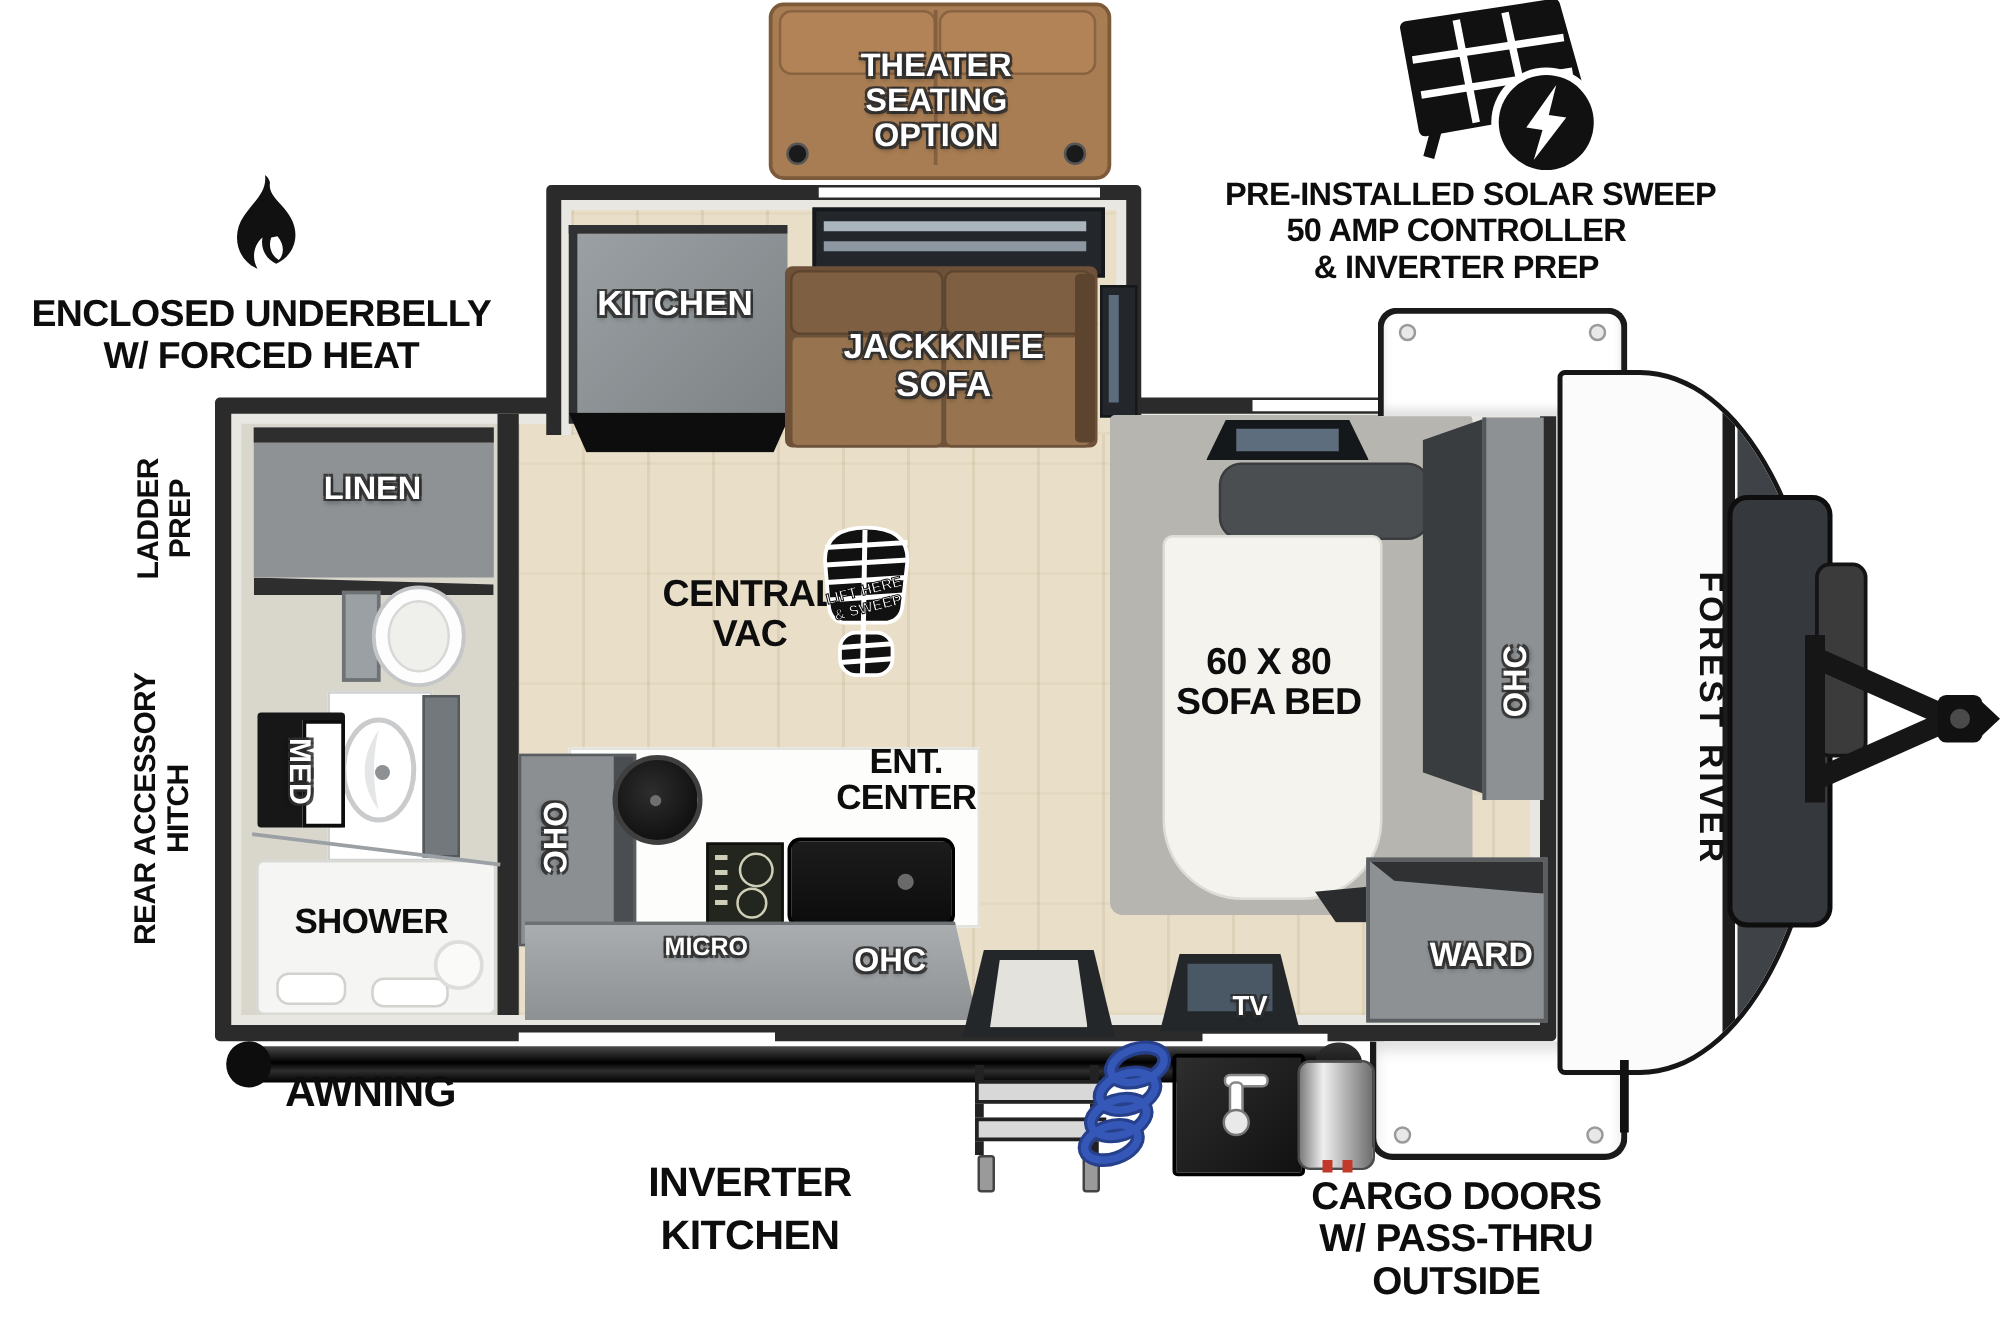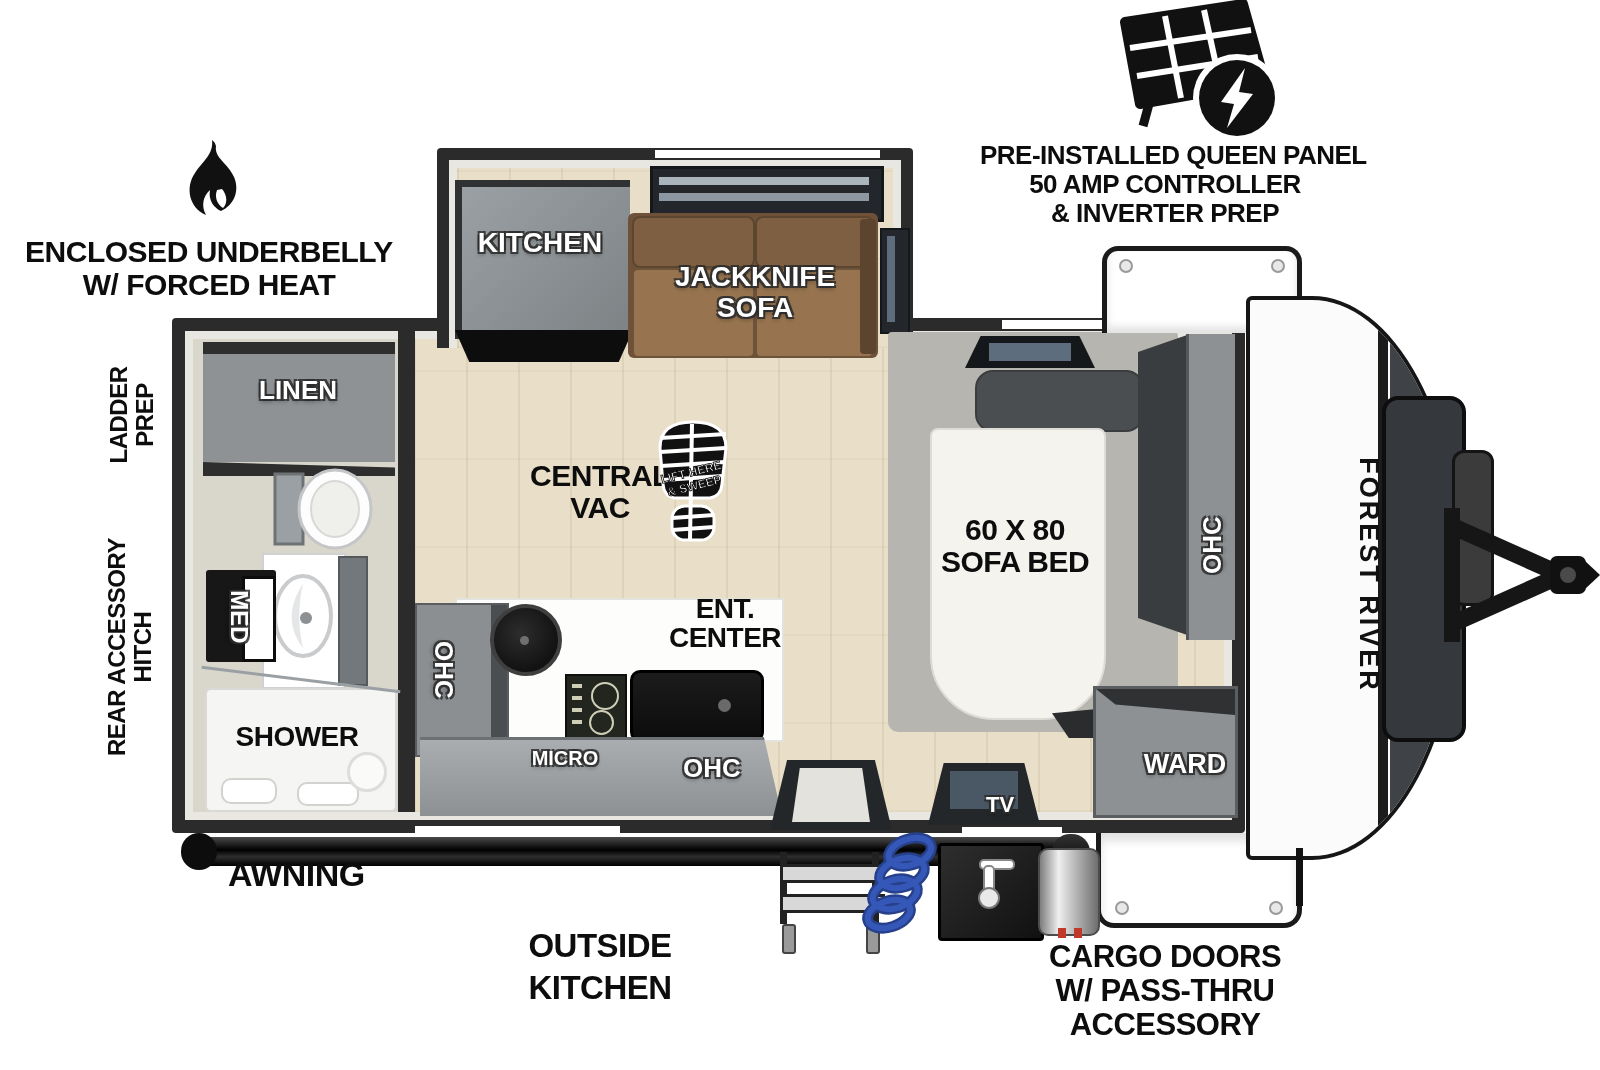--- a/index.html
+++ b/index.html
@@ -16,30 +16,41 @@
         repeating-linear-gradient(0deg,rgba(120,90,50,.05) 0 2px,transparent 2px 88px);}
   .rot90{transform:rotate(90deg);}
   .rotm90{transform:rotate(-90deg);}
   .screw{width:10px;height:10px;border-radius:50%;background:#e8e8e8;border:2px solid #9a9a9a;}
 </style>
 </head>
 <body>
 
 <div id="canvas">
 
+  <div class="abs" style="left:615px;top:2px;width:268px;height:136px;">
+    <div class="abs" style="left:0;top:0;width:268px;height:136px;background:#a87d53;border:3px solid #7c5a3a;border-radius:12px;"></div>
+    <div class="abs" style="left:8px;top:6px;width:122px;height:48px;background:#b18357;border:2px solid #8a6442;border-radius:10px;"></div>
+    <div class="abs" style="left:136px;top:6px;width:122px;height:48px;background:#b18357;border:2px solid #8a6442;border-radius:10px;"></div>
+    <div class="abs" style="left:132px;top:6px;width:3px;height:124px;background:#84603f;"></div>
+    <div class="abs" style="left:14px;top:112px;width:14px;height:14px;border-radius:50%;background:#1a1a1a;border:2px solid #555;"></div>
+    <div class="abs" style="left:236px;top:112px;width:14px;height:14px;border-radius:50%;background:#1a1a1a;border:2px solid #555;"></div>
+    <div class="abs lbl white-lbl" style="left:0;top:36px;width:268px;font-size:26px;">THEATER</div>
+    <div class="abs lbl white-lbl" style="left:0;top:64px;width:268px;font-size:26px;">SEATING</div>
+    <div class="abs lbl white-lbl" style="left:0;top:92px;width:268px;font-size:26px;">OPTION</div>
+  </div>
 
   <svg class="abs" style="left:1085px;top:0;" width="210" height="142" viewBox="0 0 210 142">
     <path d="M40 22 L158 4 L180 82 L55 104 Z" fill="#111" stroke="#111" stroke-width="10" stroke-linejoin="round"></path>
     <path d="M45 48 L166 30 M52 76 L173 57 M80 16 L96 98 M119 10 L137 92" stroke="#fff" stroke-width="6" fill="none"></path>
     <path d="M64 104 L58 126 M150 90 L162 116" stroke="#111" stroke-width="9"></path>
     <circle cx="152" cy="98" r="44" fill="#fff"></circle>
     <circle cx="152" cy="98" r="38" fill="#111"></circle>
     <polygon points="160,68 136,102 149,104 142,128 168,94 154,92" fill="#fff"></polygon>
   </svg>
-  <div class="abs lbl black-lbl" style="left:980px;top:141px;width:370px;font-size:26px;">PRE-INSTALLED QUEEN PANEL</div>
+  <div class="abs lbl black-lbl" style="left:980px;top:141px;width:370px;font-size:26px;">PRE-INSTALLED SOLAR SWEEP</div>
   <div class="abs lbl black-lbl" style="left:980px;top:170px;width:370px;font-size:26px;">50 AMP CONTROLLER</div>
   <div class="abs lbl black-lbl" style="left:980px;top:199px;width:370px;font-size:26px;">&amp; INVERTER PREP</div>
 
   <svg class="abs" style="left:176px;top:138px;" width="66" height="98" viewBox="0 0 66 98">
     <path d="M36 2 C38 16 26 24 19 35 C9 49 13 70 30 77 C25 68 27 58 34 52 C32 62 38 70 45 73 C58 67 64 53 58 39 C52 25 38 20 40 8 C39 4 37 3 36 2 Z" fill="#111"></path>
     <path d="M41 52 C38 60 42 67 47 70 C52 65 51 57 46 51 Z" fill="#fff"></path>
   </svg>
   <div class="abs lbl black-lbl" style="left:0;top:236px;width:418px;font-size:30px;">ENCLOSED UNDERBELLY</div>
   <div class="abs lbl black-lbl" style="left:0;top:269px;width:418px;font-size:30px;">W/ FORCED HEAT</div>
 
@@ -260,20 +271,20 @@
   <div class="abs" style="left:938px;top:843px;width:100px;height:92px;background:linear-gradient(135deg,#2e2e2e,#111);border:3px solid #000;border-radius:4px;"></div>
   <svg class="abs" style="left:962px;top:852px;" width="60" height="60" viewBox="0 0 60 60">
     <rect x="18" y="8" width="34" height="9" rx="4" fill="#fff" stroke="#888" stroke-width="2"></rect>
     <rect x="22" y="14" width="10" height="28" rx="4" fill="#fff" stroke="#888" stroke-width="2"></rect>
     <circle cx="27" cy="46" r="10" fill="#e9e9e9" stroke="#777" stroke-width="2"></circle>
   </svg>
   <div class="abs" style="left:1038px;top:848px;width:58px;height:84px;border-radius:10px;background:linear-gradient(90deg,#7d7d7d,#efefef 32%,#b5b5b5 62%,#6e6e6e);border:2px solid #4c4c4c;">
     <div class="abs" style="left:18px;bottom:-4px;width:8px;height:10px;background:#c0392b;"></div>
     <div class="abs" style="left:34px;bottom:-4px;width:8px;height:10px;background:#c0392b;"></div>
   </div>
-  <div class="abs lbl black-lbl" style="left:500px;top:928px;width:200px;font-size:33px;">OUTSIDE</div>
+  <div class="abs lbl black-lbl" style="left:500px;top:928px;width:200px;font-size:33px;">INVERTER</div>
   <div class="abs lbl black-lbl" style="left:500px;top:970px;width:200px;font-size:33px;">KITCHEN</div>
 
   <div class="abs lbl black-lbl" style="left:1020px;top:940px;width:290px;font-size:31px;">CARGO DOORS</div>
   <div class="abs lbl black-lbl" style="left:1020px;top:974px;width:290px;font-size:31px;">W/ PASS-THRU</div>
-  <div class="abs lbl black-lbl" style="left:1020px;top:1008px;width:290px;font-size:31px;">ACCESSORY</div>
+  <div class="abs lbl black-lbl" style="left:1020px;top:1008px;width:290px;font-size:31px;">OUTSIDE</div>
 
 </div>
 
 </body></html>

